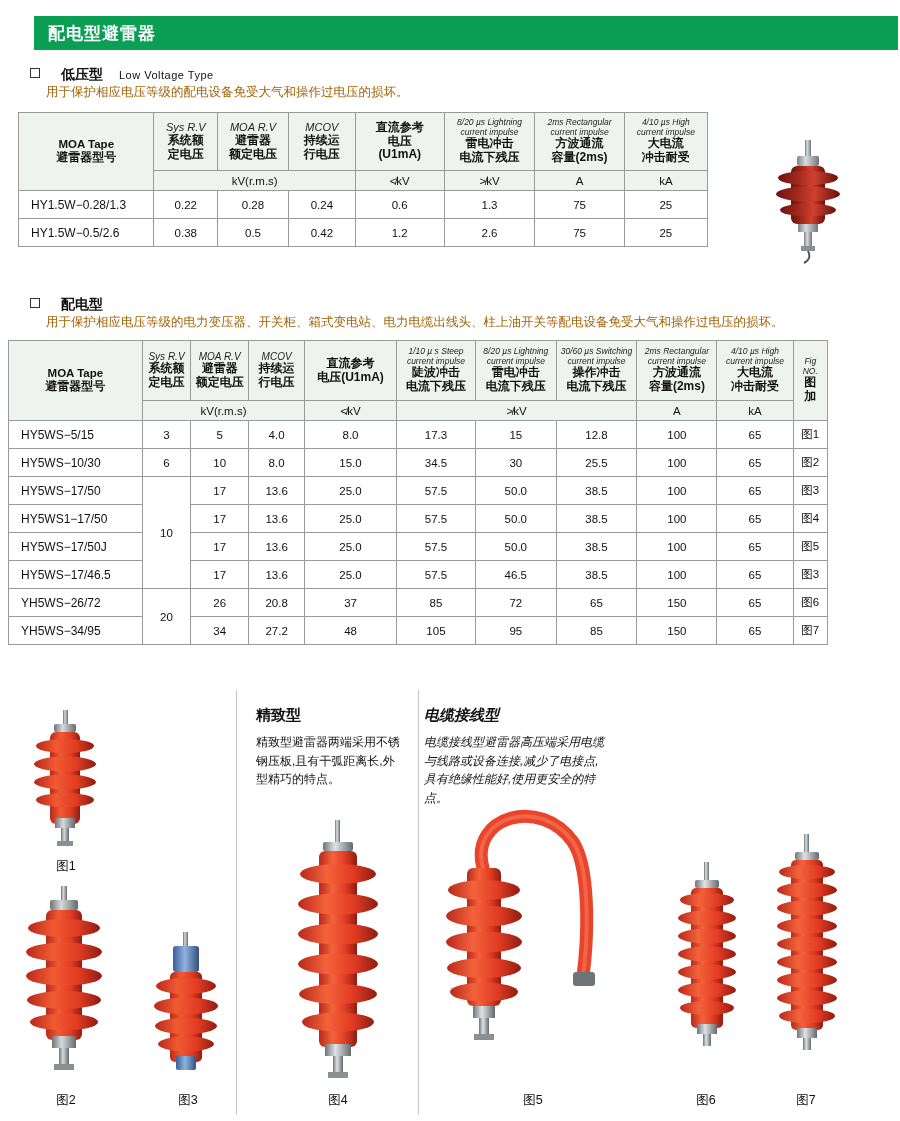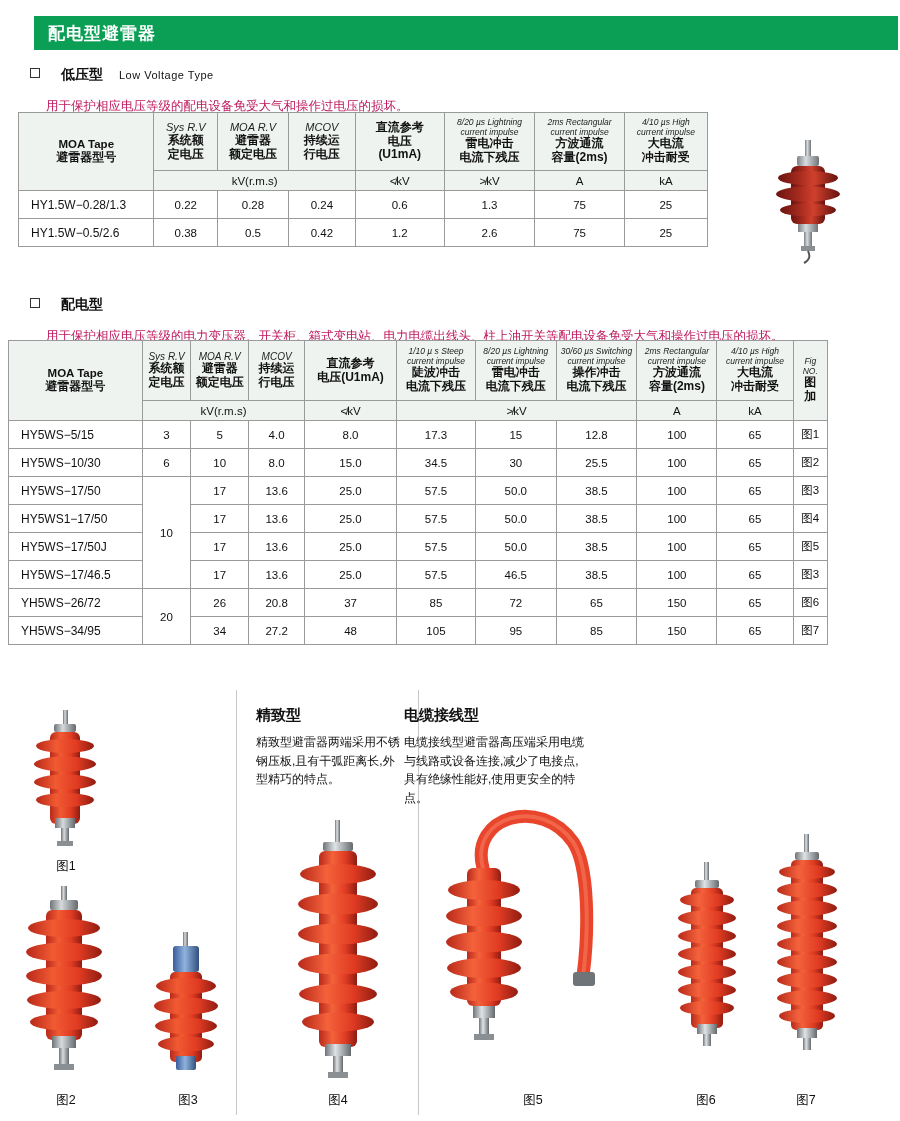--- a/index.html
+++ b/index.html
@@ -26,21 +26,21 @@
   
   .sec { position: absolute; }
   .sec-head { display: flex; align-items: baseline; gap: 16px; }
   .checkbox {
     display: inline-block; width: 10px; height: 10px;
     border: 1px solid #333; background: #fff; margin-right: 5px;
     position: relative; top: -1px;
   }
   .sec-cn { font-size: 14px; font-weight: bold; color: #111; }
   .sec-en { font-size: 11px; color: #111; letter-spacing: .5px; }
-  .sec-desc { font-size: 12.5px; color: #be185d; margin-top: 14px; line-height: 1.4; }
+  .sec-desc { font-size: 12.5px; color: #a16207; margin-top: 0; line-height: 1.4; }
 
   
   table {
     border-collapse: collapse;
     font-size: 11.5px;
     color: #111;
     background: #fff;
   }
   table td, table th {
     border: 1px solid #9a9a9a;
@@ -479,21 +479,21 @@
       <ellipse cx="85" cy="116" rx="40" ry="10.5" fill="url(#red2)"></ellipse>
       <ellipse cx="85" cy="146" rx="40" ry="10.5" fill="url(#red2)"></ellipse>
       <ellipse cx="85" cy="176" rx="39" ry="10" fill="url(#red2)"></ellipse>
       <ellipse cx="85" cy="204" rx="36" ry="9.5" fill="url(#red2)"></ellipse>
       <rect x="72" y="226" width="26" height="12" fill="url(#met2)"></rect>
       <rect x="80" y="238" width="10" height="16" fill="url(#met2)"></rect>
       <rect x="75" y="254" width="20" height="6" fill="#8a8f93"></rect>
     </svg>
     <div class="fig-label" style="left:300px; top:402px; width:60px;">图4</div>
 
-    <div style="position:absolute; left:396px; top:16px; width:180px;">
+    <div style="position:absolute; left:416px; top:16px; width:180px;font-style:italic;">
       <div class="g-title">电缆接线型</div>
       <div class="g-text">电缆接线型避雷器高压端采用电缆与线路或设备连接,减少了电接点,具有绝缘性能好,使用更安全的特点。</div>
     </div>
 
     <svg viewBox="0 0 470 310" width="470" height="310" style="position:absolute;left:415px;top:100px;">
       <defs>
         <linearGradient id="red3" x1="0" y1="0" x2="1" y2="0">
           <stop offset="0" stop-color="#b8291a"></stop>
           <stop offset="0.35" stop-color="#f4623b"></stop>
           <stop offset="0.7" stop-color="#e03b22"></stop>

